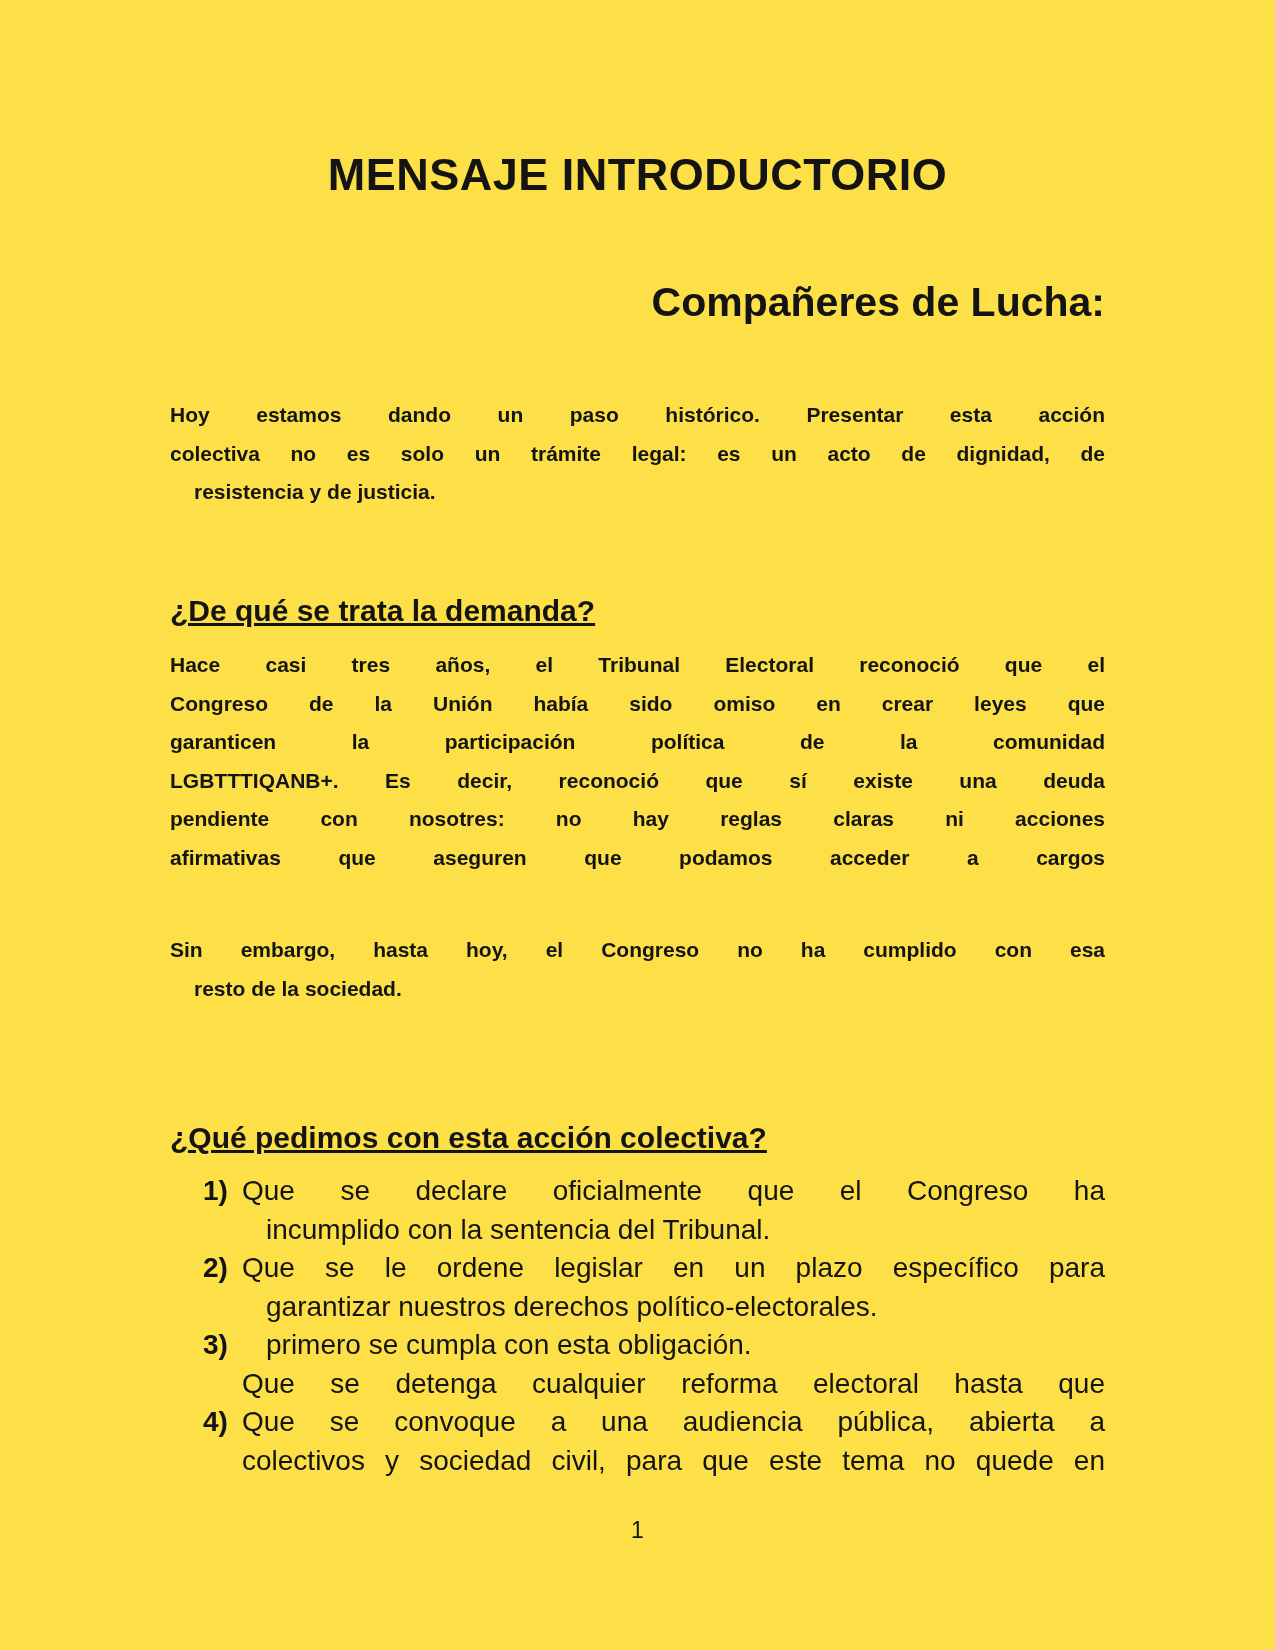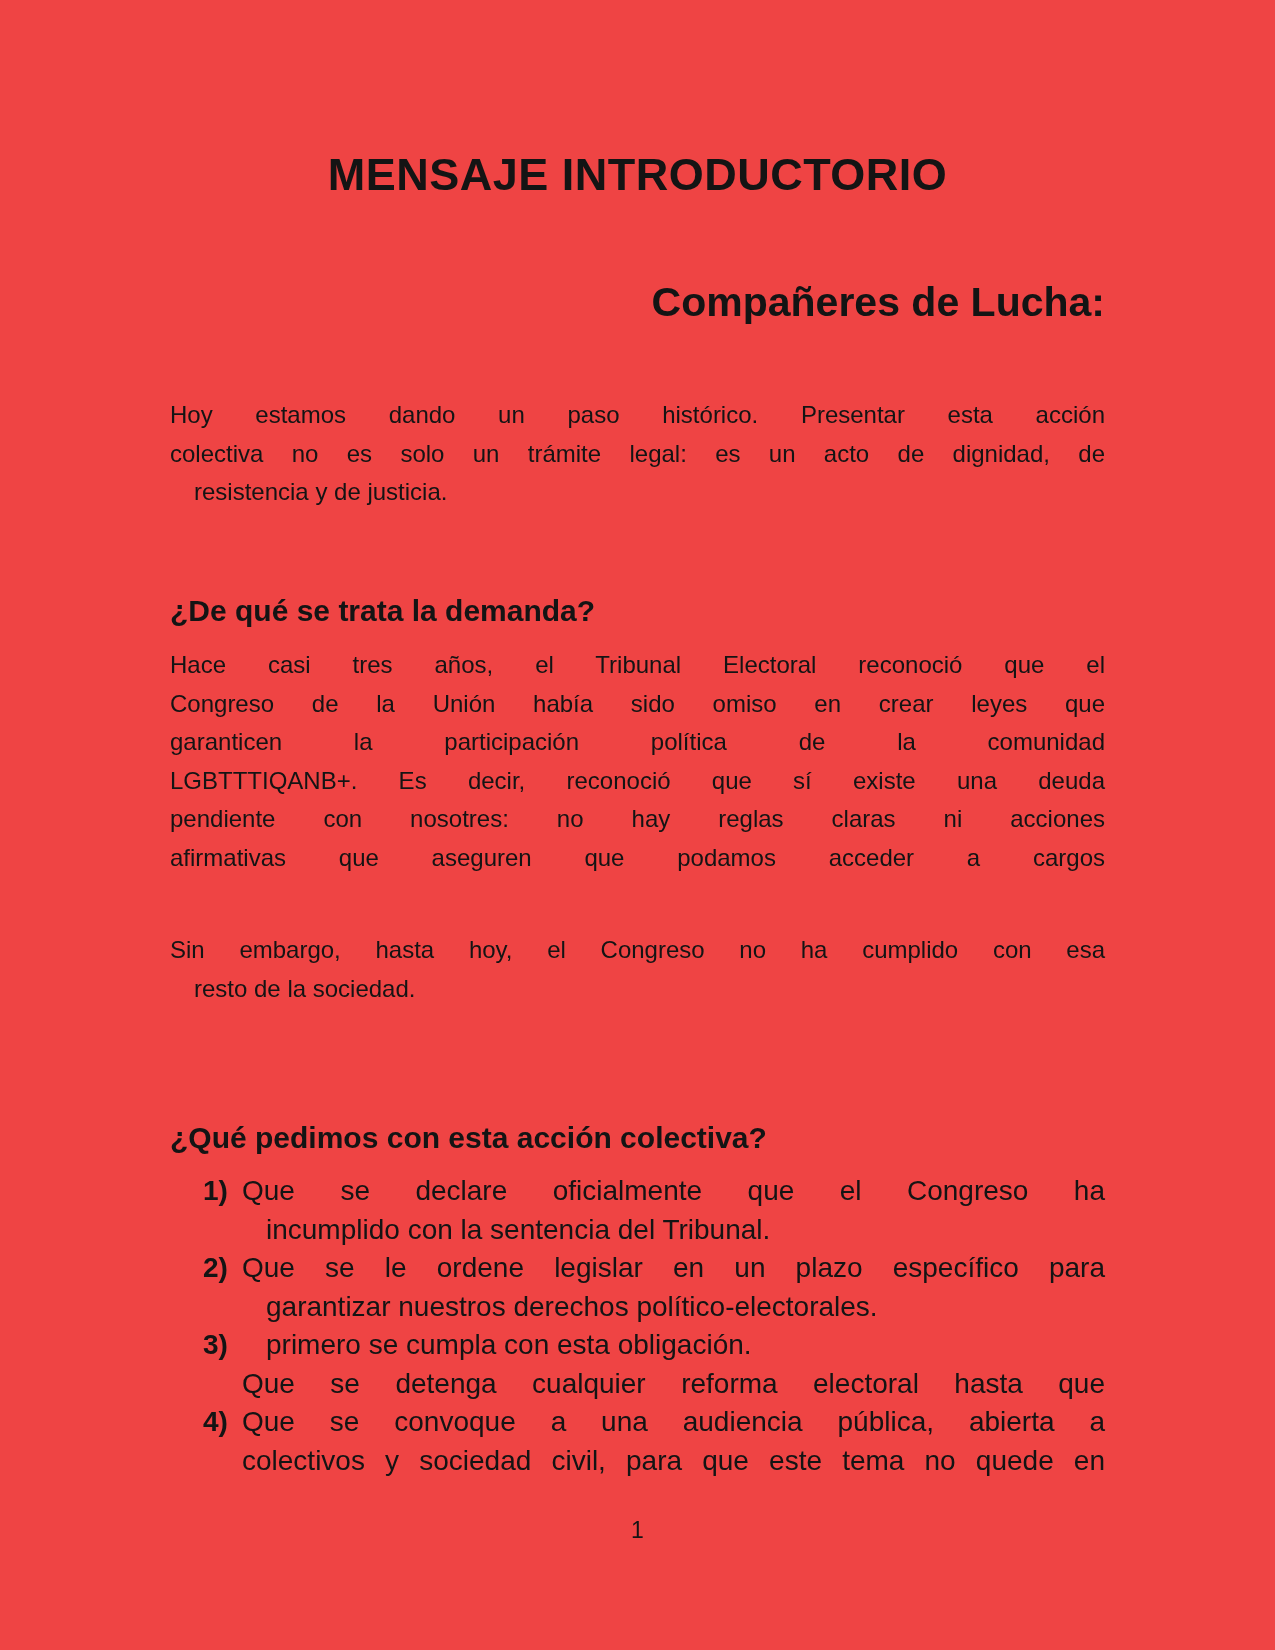--- a/index.html
+++ b/index.html
@@ -4,21 +4,21 @@
 <style>
   * { margin: 0; padding: 0; box-sizing: border-box; }
   html, body {
     background: #ffffff;
     font-family: "Liberation Sans", sans-serif;
   }
   .page {
     position: relative;
     width: 1275px;
     height: 1650px;
-    background: #ef4444;
+    background: #fde047;
     color: #141414;
     overflow: hidden;
   }
   .abs {
     position: absolute;
     left: 170px;
     right: 170px;
   }
   .doc-title {
     top: 149px;
@@ -32,27 +32,28 @@
     top: 278px;
     font-size: 41px;
     font-weight: 700;
     line-height: 48px;
     text-align: right;
   }
   .section-heading {
     font-size: 30px;
     font-weight: 700;
     line-height: 38px;
+    text-decoration: underline;
   }
   .h2 { top: 592px; }
   .h3 { top: 1119px; }
   .para {
-    font-size: 24px;
+    font-size: 21px;
     line-height: 38.5px;
-    font-weight: 400;
+    font-weight: 700;
   }
   .p1 { top: 396px; }
   .p2 { top: 646px; }
   .p3 { top: 931px; }
   .pline {
     text-align: justify;
     text-align-last: justify;
   }
   .pline.last {
     text-align-last: left;

